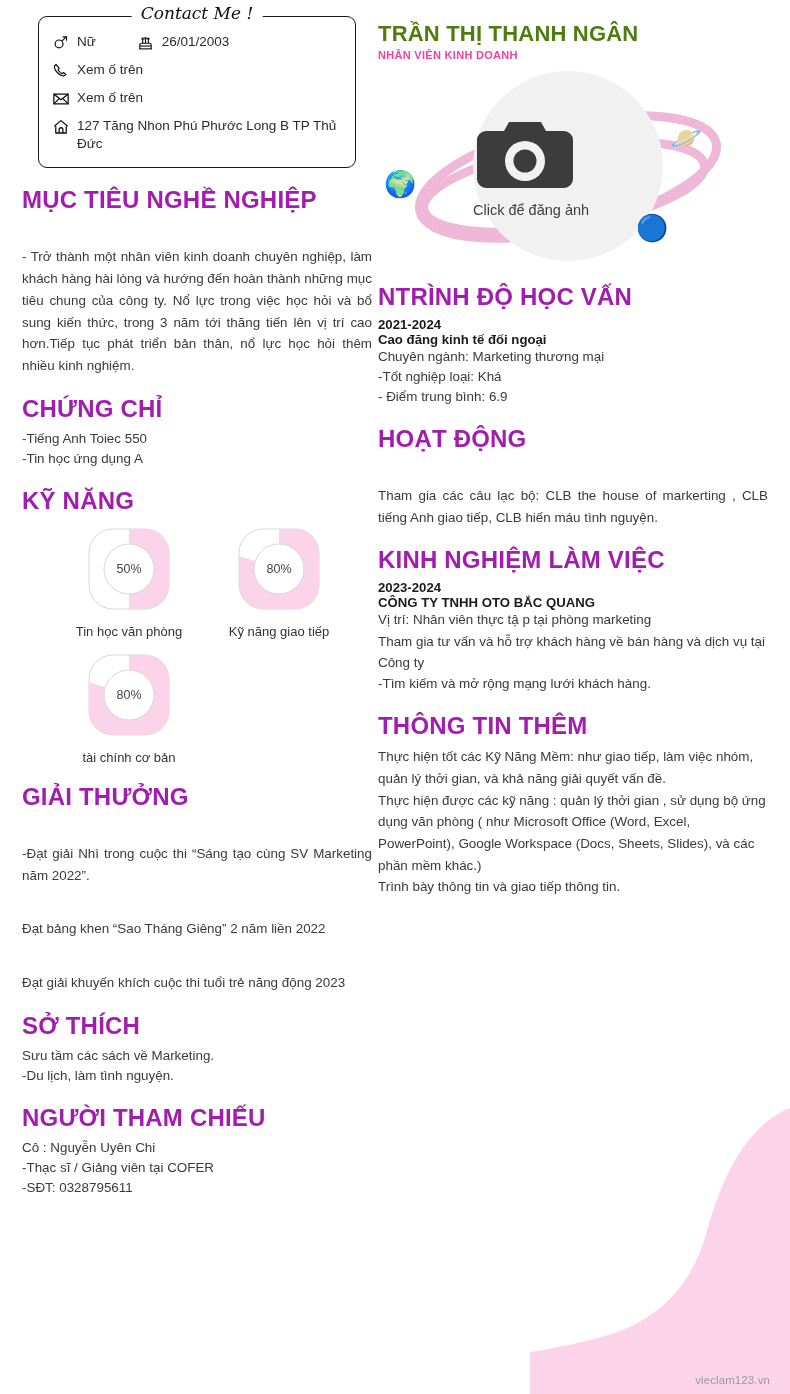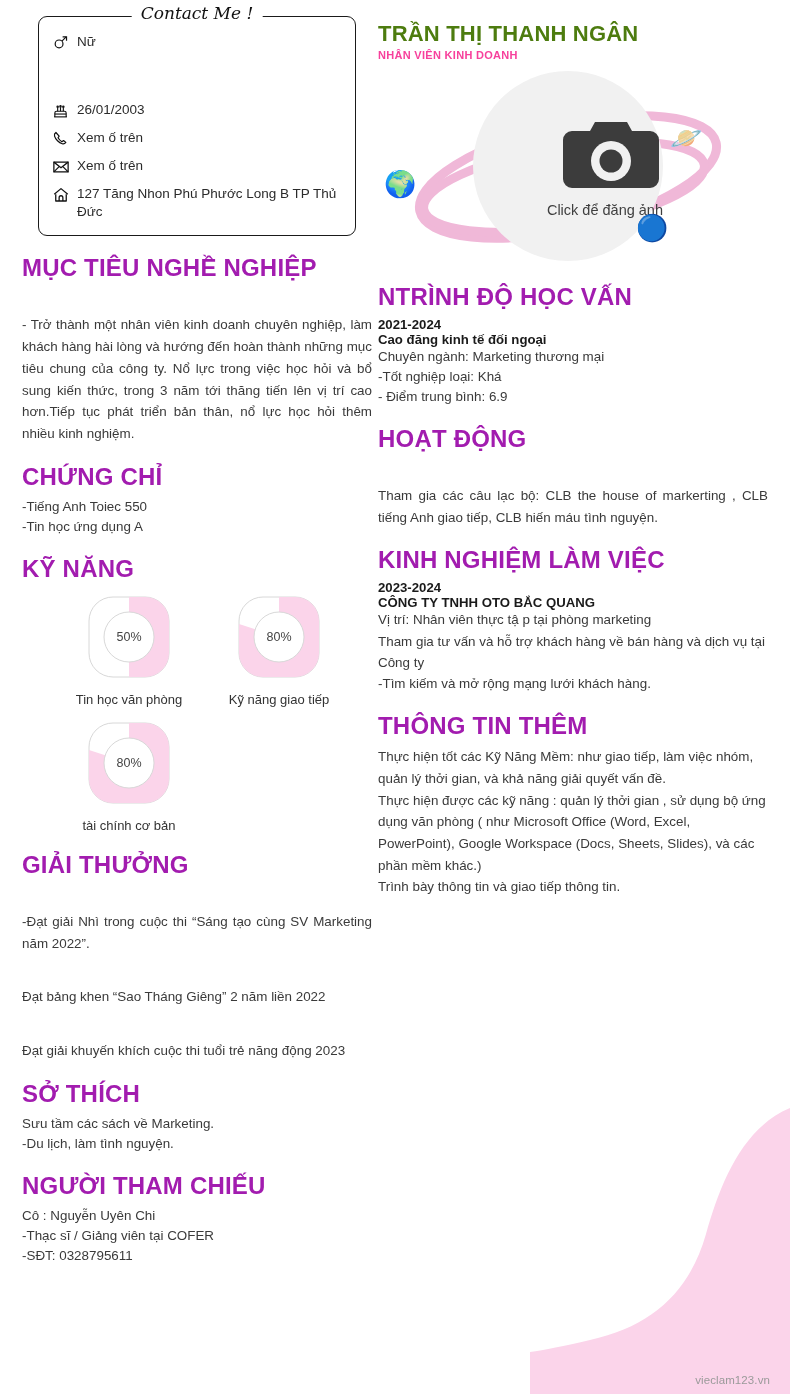--- a/index.html
+++ b/index.html
@@ -98,21 +98,20 @@
     flex: 0 0 auto;
     width: 19px; height: 19px;
     display: flex; align-items: center; justify-content: center;
     color: #111;
   }
   .contact-row .ico svg { display:block; }
   .contact-top {
     display: flex;
     gap: 40px;
     align-items: flex-start;
-    flex-direction: column;
   }
   .contact-top .contact-row { margin-bottom: 9px; }
 
   
   .sec-title {
     text-align: left;
     font-size: 24px;
     font-weight: bold;
     color: #a21caf;
     letter-spacing: .2px;
@@ -152,21 +151,21 @@
     margin-top: 6px;
   }
   .photo-circle {
     position: absolute;
     left: 95px; top: 4px;
     width: 190px; height: 190px;
     border-radius: 50%;
     background: #f1f1f1;
     display: flex;
     flex-direction: column;
-    align-items: flex-end;
+    align-items: flex-start;
     justify-content: center;
     gap: 6px;
     cursor: pointer;
   }
   .cam svg { display: block; }
   .photo-hint {
     font-size: 14.5px;
     color: #3f3f3f;
   }
   .orbit {

